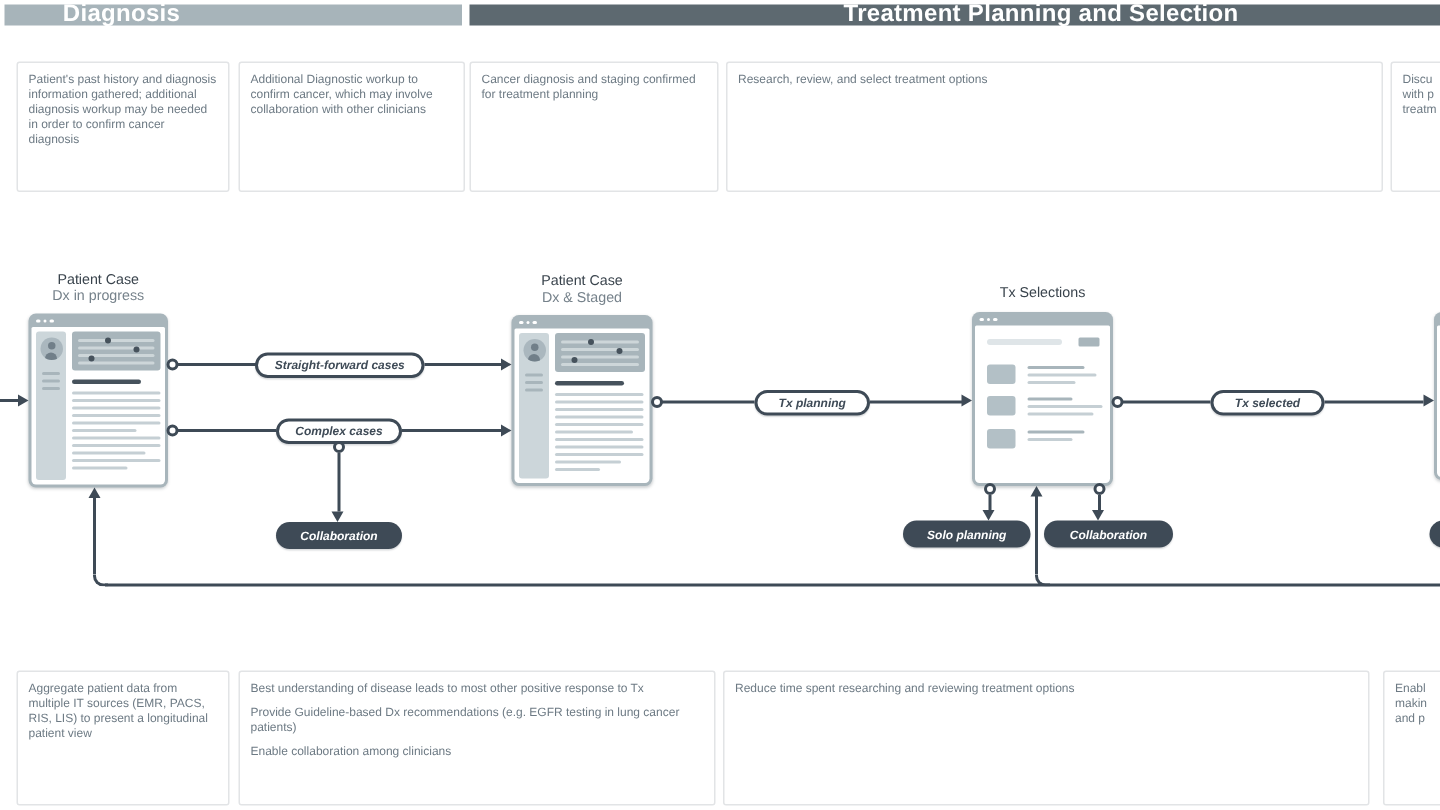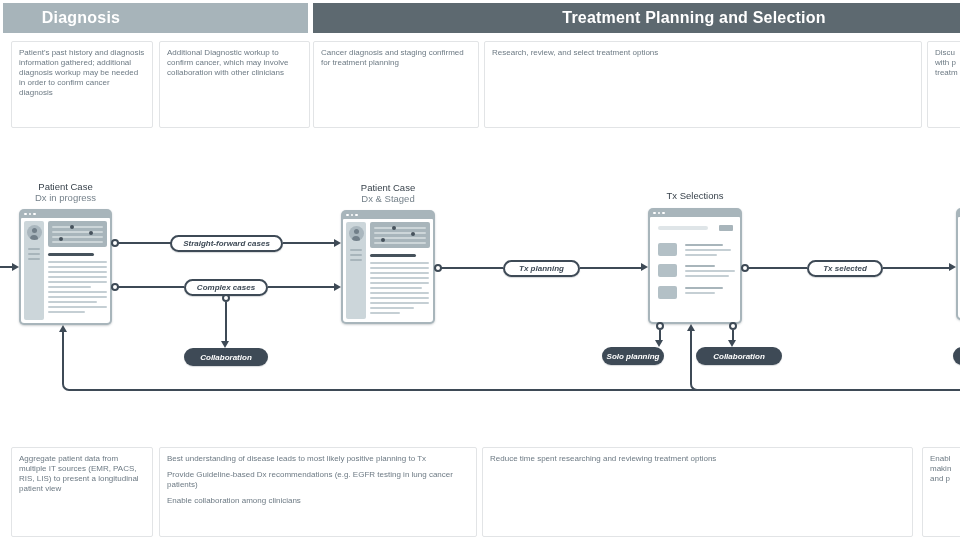--- a/index.html
+++ b/index.html
@@ -1,20 +1,20 @@
 <!DOCTYPE html>
 <html><head>
 <meta charset="utf-8">
 <style>
   html,body { margin:0; padding:0; background:#fff; }
   #stage { position:relative; width:960px; height:540px; background:#fff; overflow:hidden;
            font-family:"Liberation Sans", sans-serif; }
 
   
-  .bar { position:absolute; top:3px; height:30px; display:flex; align-items:center; justify-content:center;
+  .bar { position:absolute; top:3px; height:14px; display:flex; align-items:center; justify-content:center;
          color:#fff; font-weight:bold; font-size:16px; letter-spacing:.2px; }
   .bar-diag { left:3px; width:305px; background:var(--phase-diagnosis-bg,#a7b4ba); }
   .bar-diag .bar-label { position:absolute; left:0; width:156px; text-align:center; }
   .bar-tx { left:313px; width:762px; background:var(--phase-treatment-bg,#5d6970); }
 
   
   .note { position:absolute; background:#fff; border:1px solid #e2e4e6; border-radius:2px;
           padding:6px 7px; font-size:8px; line-height:10px; color:var(--note-text,#6d7a84);
           box-sizing:border-box; overflow:hidden; }
   .note p { margin:0 0 6px 0; }
@@ -267,30 +267,30 @@
   <div class="vl" style="left:62px;top:331px;height:52px"></div>
   <div class="ar u" style="left:59px;top:325px"></div>
   <div class="corner" style="left:690px;top:383px"></div>
   <div class="vl" style="left:690px;top:330px;height:53px"></div>
   <div class="ar u" style="left:687px;top:324px"></div>
 
   <div class="pill" style="left:170px;top:235px;width:113px">Straight-forward cases</div>
   <div class="pill" style="left:184px;top:279px;width:84px">Complex cases</div>
   <div class="pill dark" style="left:184px;top:348px;width:84px">Collaboration</div>
   <div class="pill" style="left:503px;top:260px;width:77px">Tx planning</div>
-  <div class="pill dark" style="left:602px;top:347px;width:62px">Solo planning</div>
+  <div class="pill dark" style="left:602px;top:347px;width:85px">Solo planning</div>
   <div class="pill dark" style="left:696px;top:347px;width:86px">Collaboration</div>
   <div class="pill" style="left:807px;top:260px;width:76px">Tx selected</div>
   <div class="pill dark" style="left:953px;top:347px;width:40px"></div>
 
   <div class="note" style="left:11px;top:447px;width:142px;height:90px">
     <p>Aggregate patient data from multiple IT sources (EMR, PACS, RIS, LIS) to present a longitudinal patient view</p>
   </div>
   <div class="note" style="left:159px;top:447px;width:318px;height:90px">
-    <p>Best understanding of disease leads to most likely positive planning to Tx</p>
+    <p>Best understanding of disease leads to most other positive response to Tx</p>
     <p>Provide Guideline-based Dx recommendations (e.g. EGFR testing in lung cancer patients)</p>
     <p>Enable collaboration among clinicians</p>
   </div>
   <div class="note" style="left:482px;top:447px;width:431px;height:90px">
     <p>Reduce time spent researching and reviewing treatment options</p>
   </div>
   <div class="note" style="left:922px;top:447px;width:55px;height:90px">
     <div>Enabl</div>
     <div>makin</div>
     <div>and p</div>

